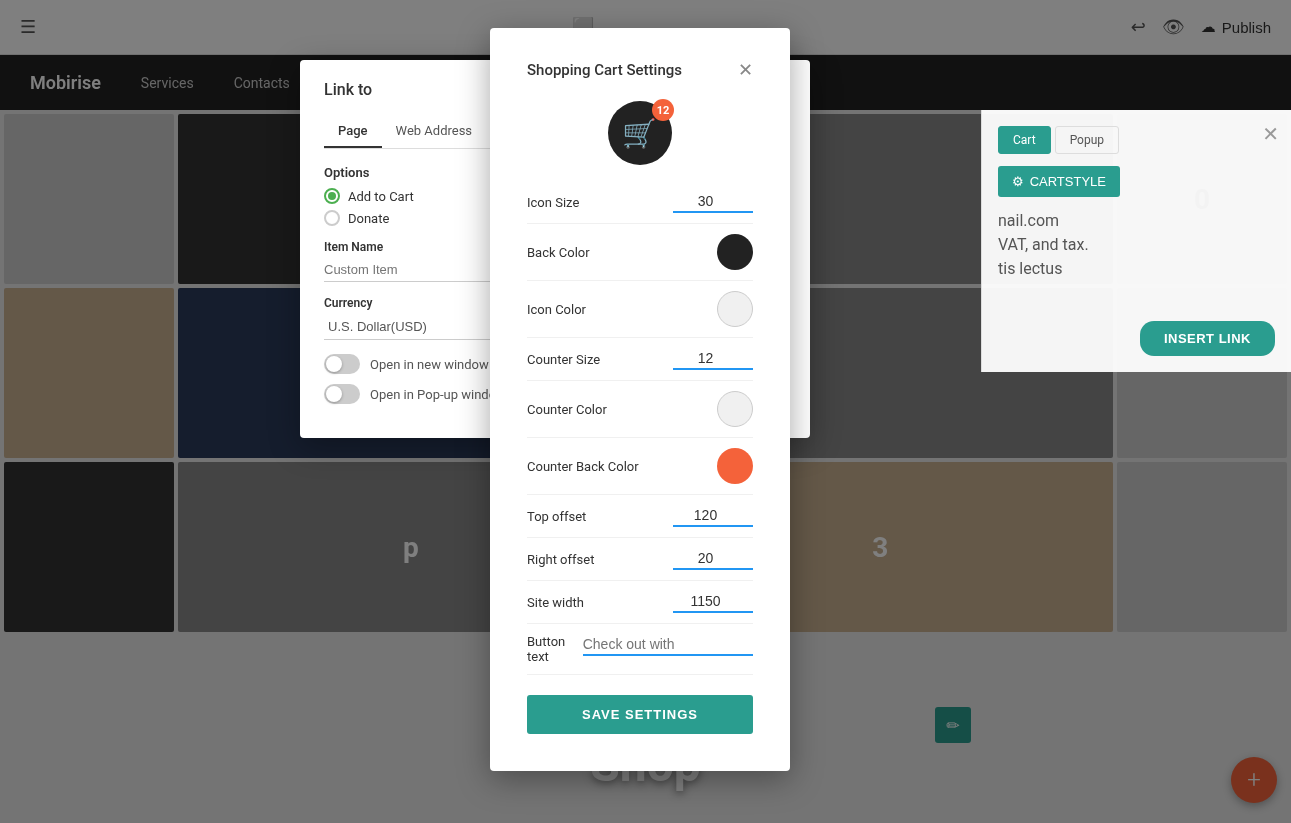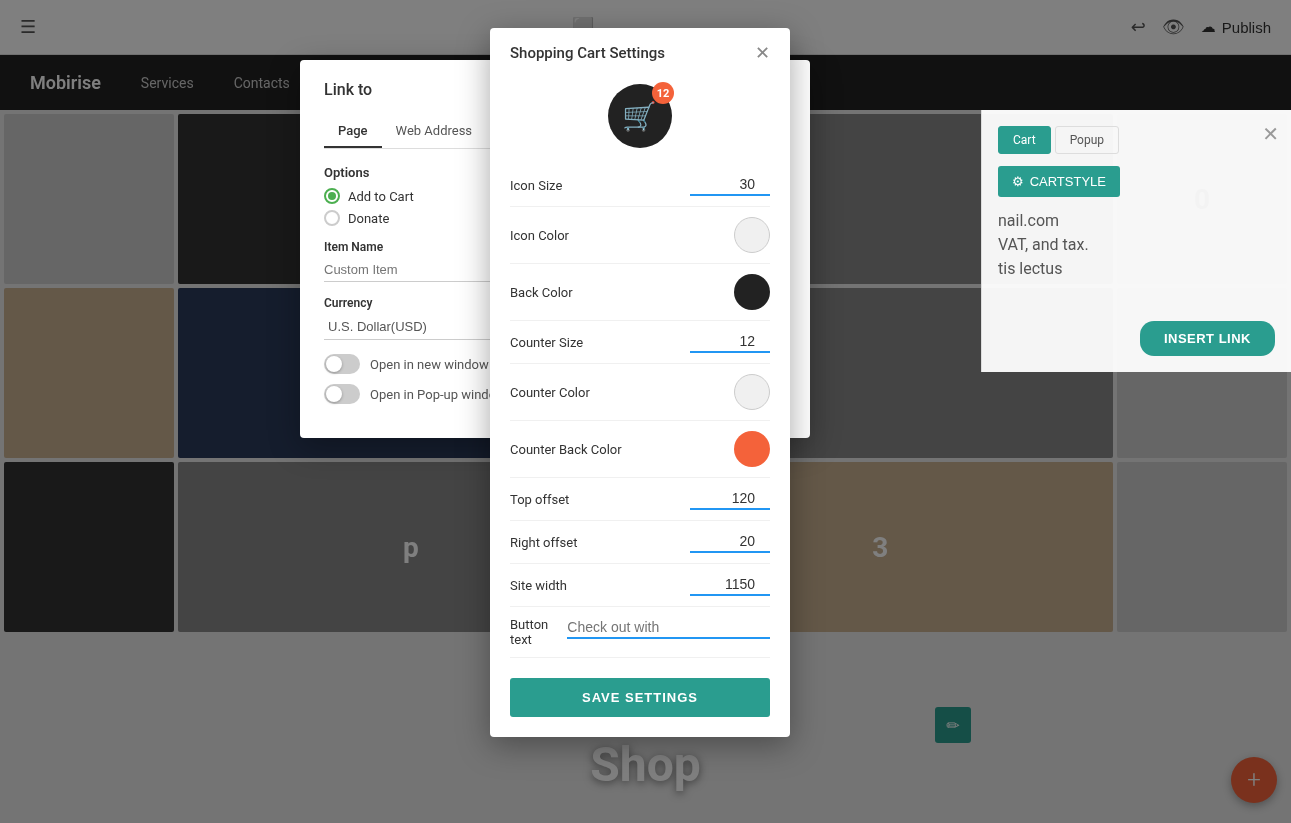--- a/index.html
+++ b/index.html
@@ -211,21 +211,21 @@
     
     .cart-dialog {
       position: absolute;
       top: 28px;
       left: 490px;
       width: 300px;
       background: #fff;
       border-radius: 4px;
       box-shadow: 0 8px 32px rgba(0,0,0,0.35);
       z-index: 300;
-      padding: 0;
+      padding: 17px;
       max-height: 760px;
       overflow: hidden;
     }
     .cart-dialog-header {
       display: flex;
       align-items: center;
       justify-content: space-between;
       padding: 16px 20px 12px;
       border-bottom: none;
     }
@@ -277,21 +277,21 @@
       border-bottom: 1px solid #f0f0f0;
     }
     .setting-label {
       font-size: 13px;
       color: #333;
     }
     .setting-input {
       width: 80px;
       border: none;
       border-bottom: 2px solid #2196f3;
-      text-align: right;
+      text-align: center;
       font-size: 14px;
       color: #333;
       padding: 2px 0;
       outline: none;
       background: transparent;
     }
 
     .color-swatch {
       width: 36px; height: 36px; border-radius: 50%;
       cursor: pointer; border: none;
@@ -583,27 +583,27 @@
   </div>
 
   <div class="cart-settings-body">
 
     <div class="setting-row">
       <span class="setting-label">Icon Size</span>
       <input class="setting-input" type="number" value="30" style="">
     </div>
 
     <div class="setting-row">
+      <span class="setting-label">Back Color</span>
+      <button class="color-swatch black-swatch"></button>
+    </div>
+
+    <div class="setting-row">
       <span class="setting-label">Icon Color</span>
       <button class="color-swatch white-swatch"></button>
-    </div>
-
-    <div class="setting-row">
-      <span class="setting-label">Back Color</span>
-      <button class="color-swatch black-swatch"></button>
     </div>
 
     <div class="setting-row">
       <span class="setting-label">Counter Size</span>
       <input class="setting-input" type="number" value="12" style="">
     </div>
 
     <div class="setting-row">
       <span class="setting-label">Counter Color</span>
       <button class="color-swatch white-swatch"></button>

